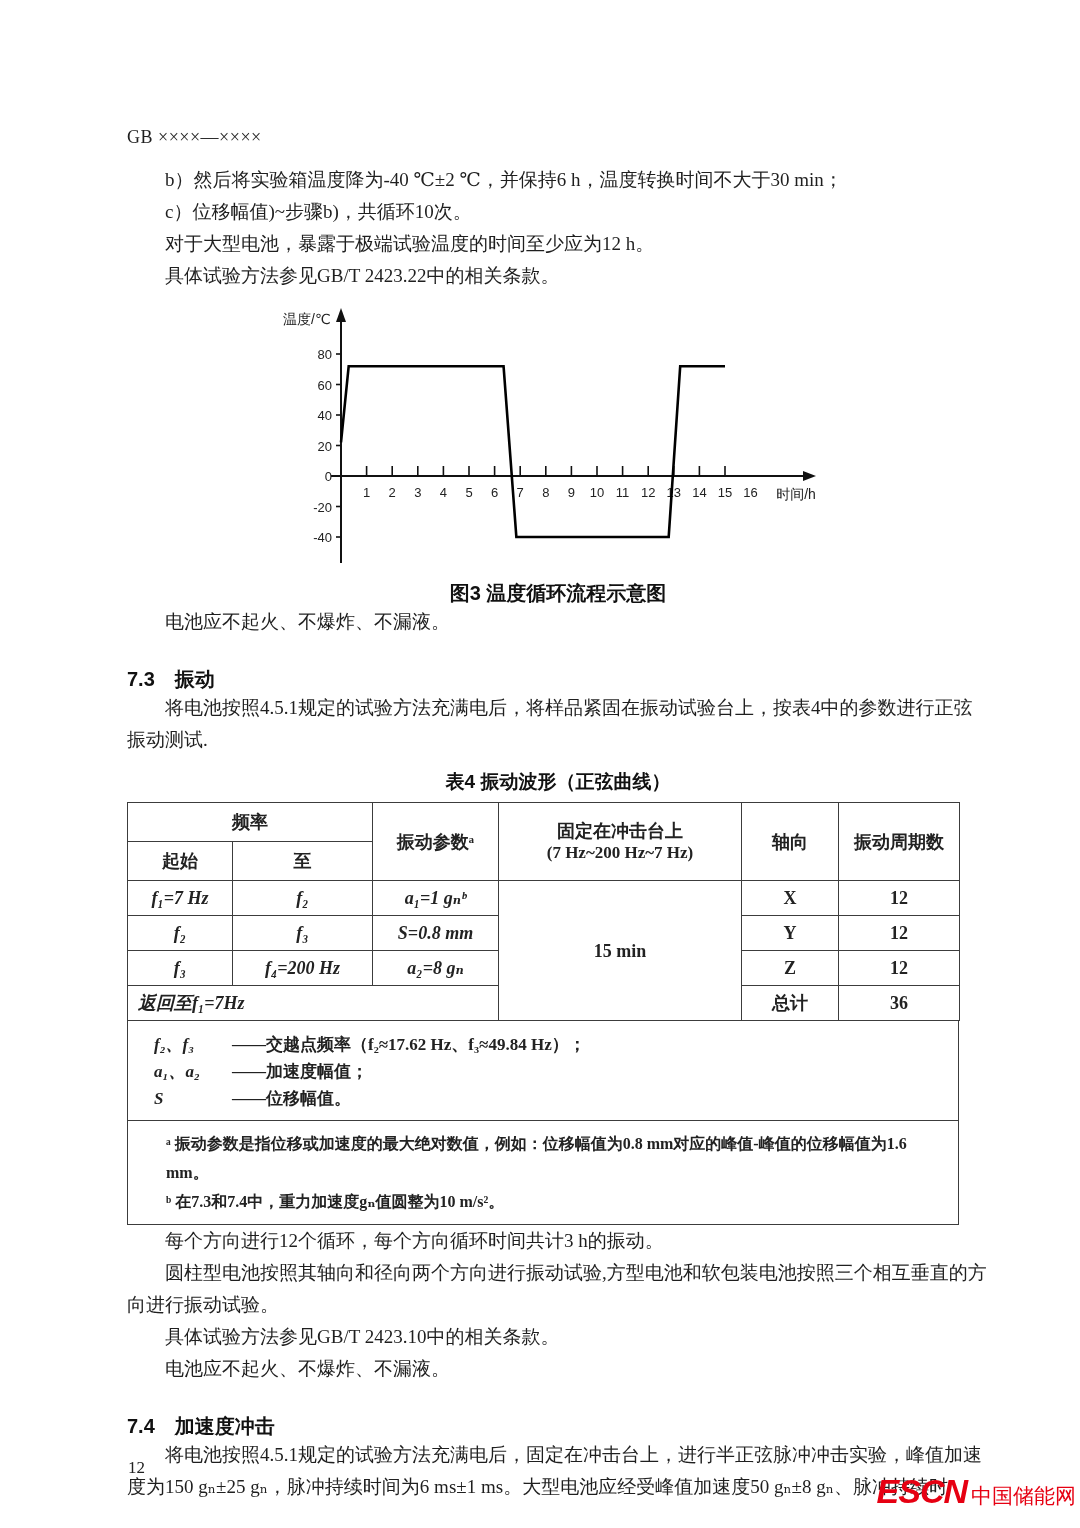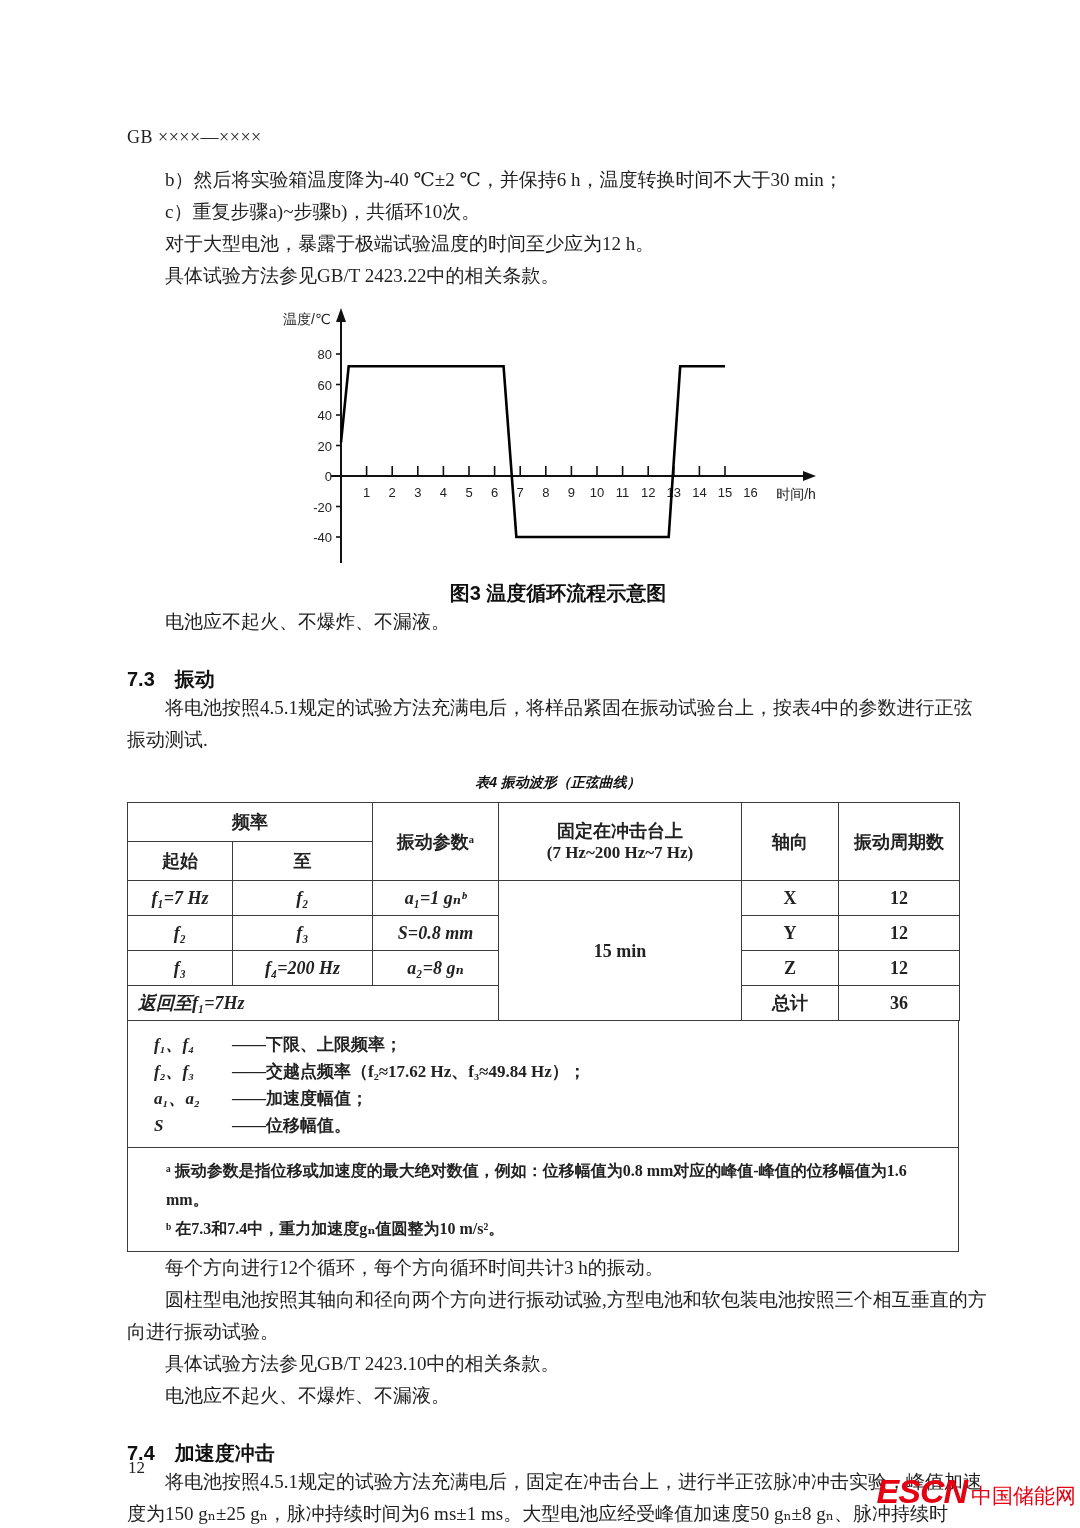--- a/index.html
+++ b/index.html
@@ -21,22 +21,22 @@
     margin-top:10px;font-family:"Liberation Sans","DejaVu Sans",sans-serif;color:#111;
   }
   .sec-heading{
     font-family:"Liberation Sans","DejaVu Sans",sans-serif;
     font-weight:bold;font-size:20px;line-height:26px;color:#111;
     margin:28px 0 0 0;
   }
   .sp20{margin-top:20px;}
   .sp6{margin-top:6px;}
   .tbl-caption{
-    text-align:center;font-weight:bold;font-size:14px;line-height:24px;
-    margin-top:14px;font-family:"Liberation Sans","DejaVu Sans",sans-serif;color:#111;font-style:italic;
+    text-align:center;font-weight:bold;font-size:19px;line-height:24px;
+    margin-top:14px;font-family:"Liberation Sans","DejaVu Sans",sans-serif;color:#111;
   }
   .tablewrap{width:832px;margin-top:8px;font-weight:bold;}
   table.vib{
     border-collapse:collapse;width:832px;table-layout:fixed;
     font-size:18px;color:#222;
   }
   table.vib td{
     border:1px solid #3c3c3c;text-align:center;vertical-align:middle;
     padding:2px 4px;height:30px;line-height:22px;
   }
@@ -70,21 +70,21 @@
 </style>
 </head>
 <body>
 
 <div class="page">
   <div class="content">
 
     <div class="doc-header">GB ××××—××××</div>
 
     <p class="body ind">b）然后将实验箱温度降为-40 ℃±2 ℃，并保持6 h，温度转换时间不大于30 min；</p>
-    <p class="body ind">c）重复步骤a)~步骤b)，共循环10次。</p>
+    <p class="body ind">c）位移幅值)~步骤b)，共循环10次。</p>
     <p class="body ind">对于大型电池，暴露于极端试验温度的时间至少应为12 h。</p>
     <p class="body ind">具体试验方法参见GB/T 2423.22中的相关条款。</p>
 
     <div class="chart-wrap">
       <svg width="640" height="264" viewBox="0 0 640 264">
           <line x1="64" y1="10" x2="64" y2="257" stroke="#111" stroke-width="2"></line>
           <polygon points="59,16 69,16 64,2" fill="#111"></polygon>
           <line x1="54" y1="170" x2="528" y2="170" stroke="#111" stroke-width="2"></line>
           <polygon points="526,165 526,175 539,170" fill="#111"></polygon>
           <line x1="59" y1="48" x2="65" y2="48" stroke="#111" stroke-width="1.6"></line>
@@ -197,24 +197,20 @@
         <tr>
           <td colspan="3" class="left sym">返回至f₁=7Hz</td>
           <td>总计</td>
           <td>36</td>
         </tr>
       </tbody>
         </table>
 
       <div class="legend">
         <div class="lg-row">
-          <span class="lg-sym">f₁、f₄</span>
-          <span class="lg-desc">——下限、上限频率；</span>
-        </div>
-        <div class="lg-row">
           <span class="lg-sym">f₂、f₃</span>
           <span class="lg-desc">——交越点频率（f₂≈17.62 Hz、f₃≈49.84 Hz）；</span>
         </div>
         <div class="lg-row">
           <span class="lg-sym">a₁、a₂</span>
           <span class="lg-desc">——加速度幅值；</span>
         </div>
         <div class="lg-row">
           <span class="lg-sym">S</span>
           <span class="lg-desc">——位移幅值。</span>

